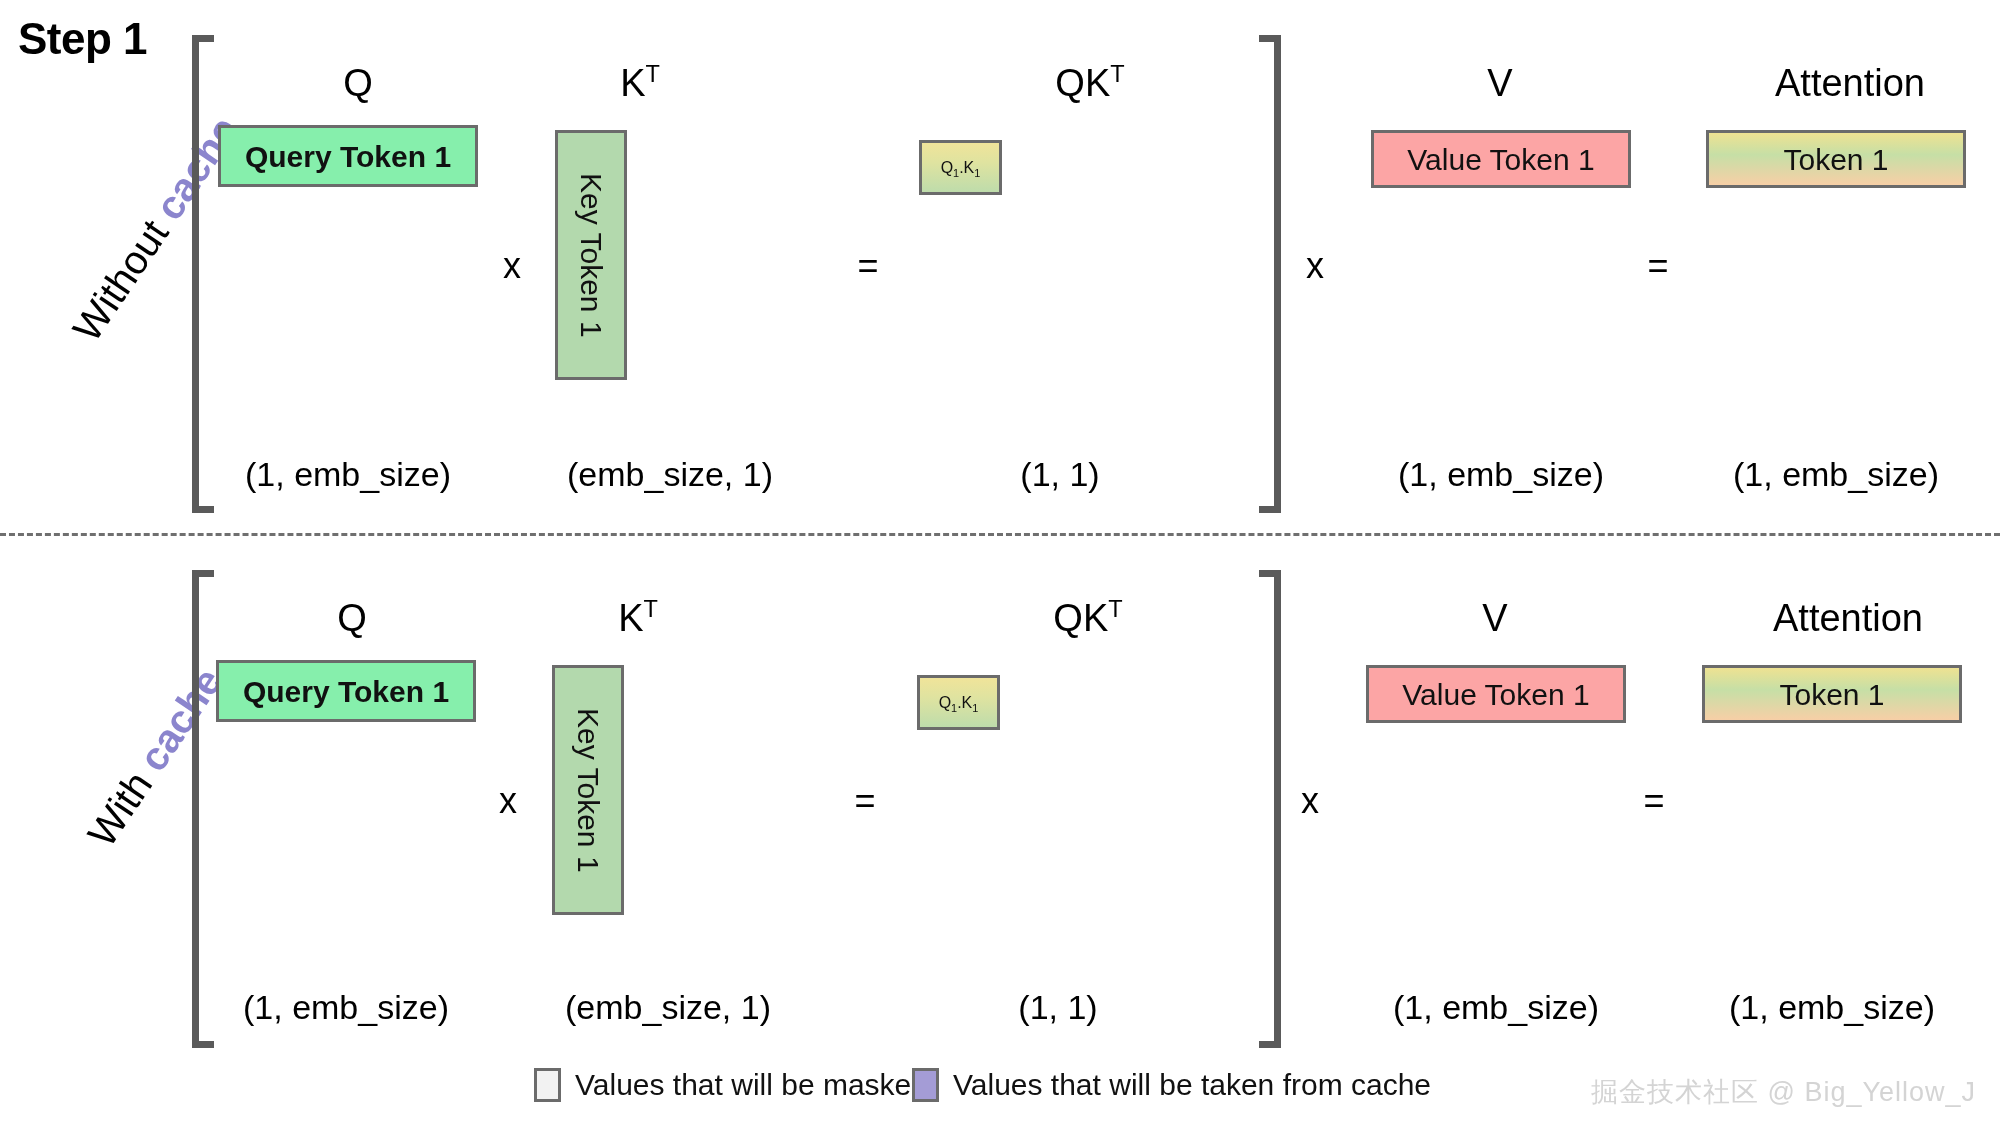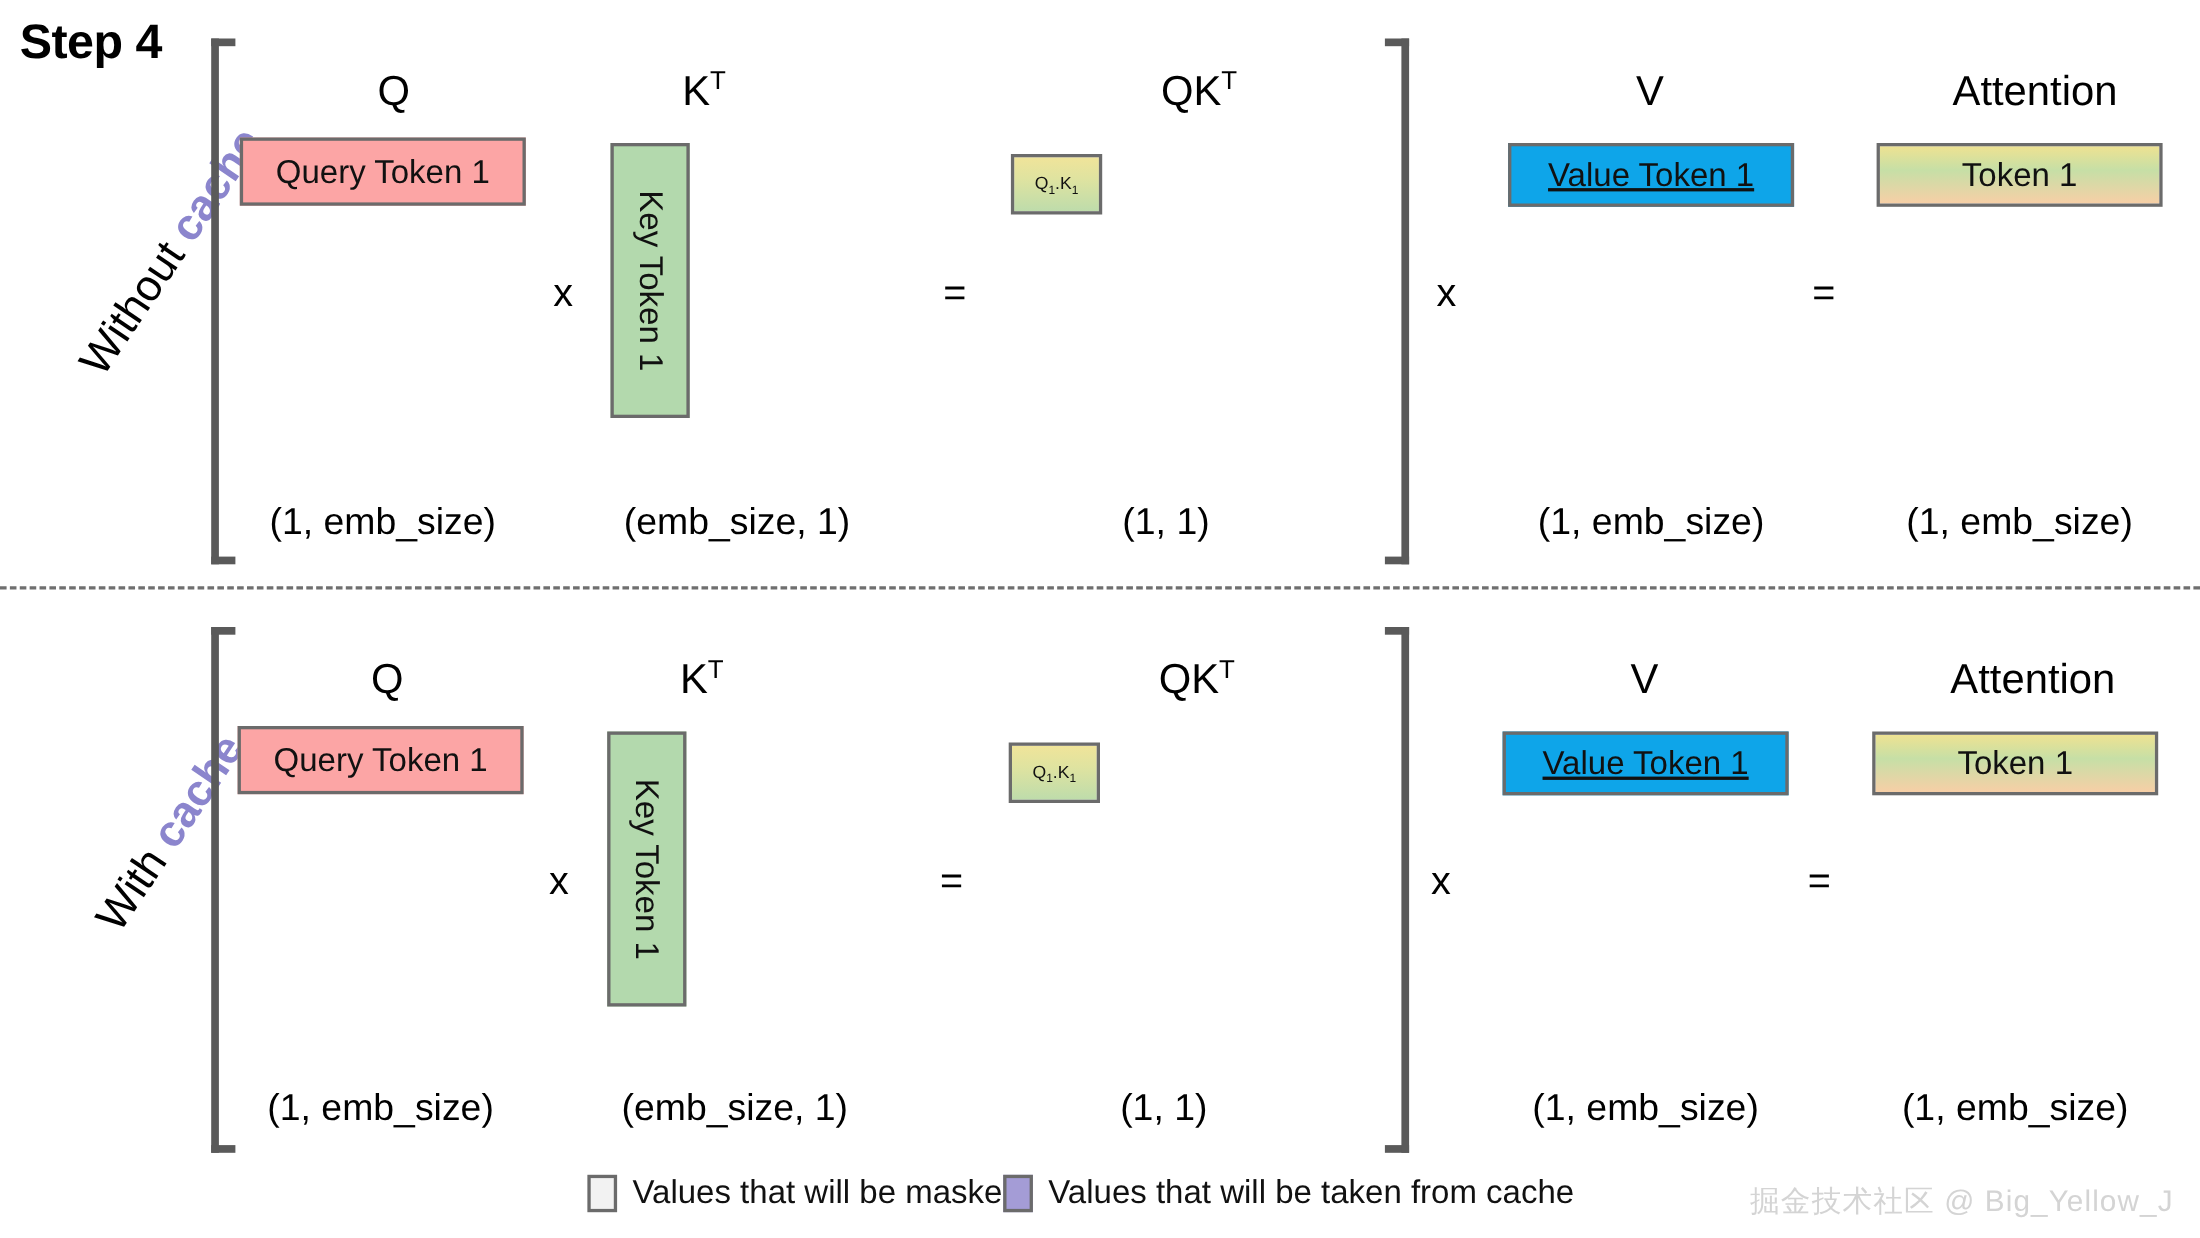--- a/index.html
+++ b/index.html
@@ -74,23 +74,23 @@
     box-sizing: border-box;
     border: 3px solid #6b6b6b;
     display: flex;
     align-items: center;
     justify-content: center;
     font-size: 30px;
     color: #111;
     text-align: center;
     line-height: 1.1;
   }
-  .box-query  { background: #fca5a5; }
+  .box-query  { background: #86efac; font-weight: bold; }
   .box-key    { background: #b3d9ad; }
-  .box-value  { background: #0ea5e9; text-decoration: underline; }
+  .box-value  { background: #fca5a5; }
   .box-qk     { background: linear-gradient(180deg, #f0e49a 0%, #dfe3a0 40%, #bedcab 100%); }
   .box-att    { background: linear-gradient(180deg, #eee292 0%, #c6dfa6 42%, #f7cfa6 100%); }
   .box-qk .mini {
     font-size: 16px;
   }
   .box-qk .mini sub {
     font-size: 0.68em;
     vertical-align: sub;
     line-height: 0;
   }
@@ -147,21 +147,21 @@
     color: #d4d4d4;
     white-space: nowrap;
     letter-spacing: 1px;
   }
 </style>
 </head>
 <body>
 
 <div id="canvas">
 
-  <div class="abs step-title">Step 4</div>
+  <div class="abs step-title">Step 1</div>
 
   <div class="abs row-label" style="left:30px; top:215px; width:240px; text-align:center; transform: rotate(-56deg);">
     <span class="word-black">Without</span>
     <span class="word-purple">cache</span>
   </div>
 
   <div class="abs bracket bracket-left" style="left:192px; top:35px; height:478px;"></div>
   <div class="abs bracket bracket-right" style="left:1259px; top:35px; height:478px;"></div>
 
   <div class="abs col-head" style="left:228px; top:62px; width:260px;">

